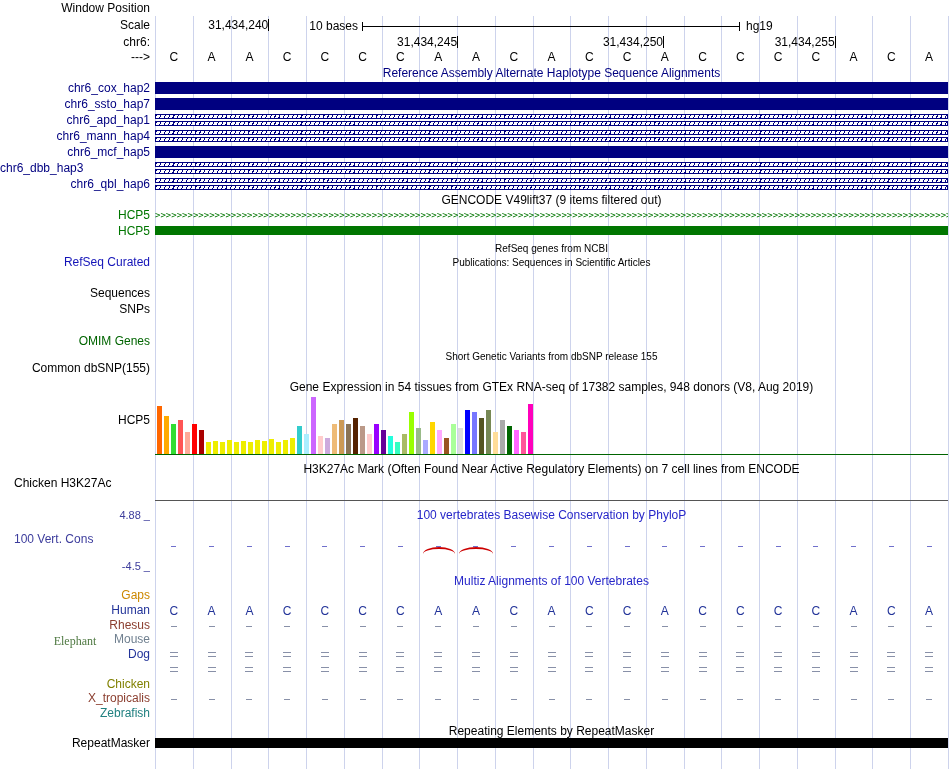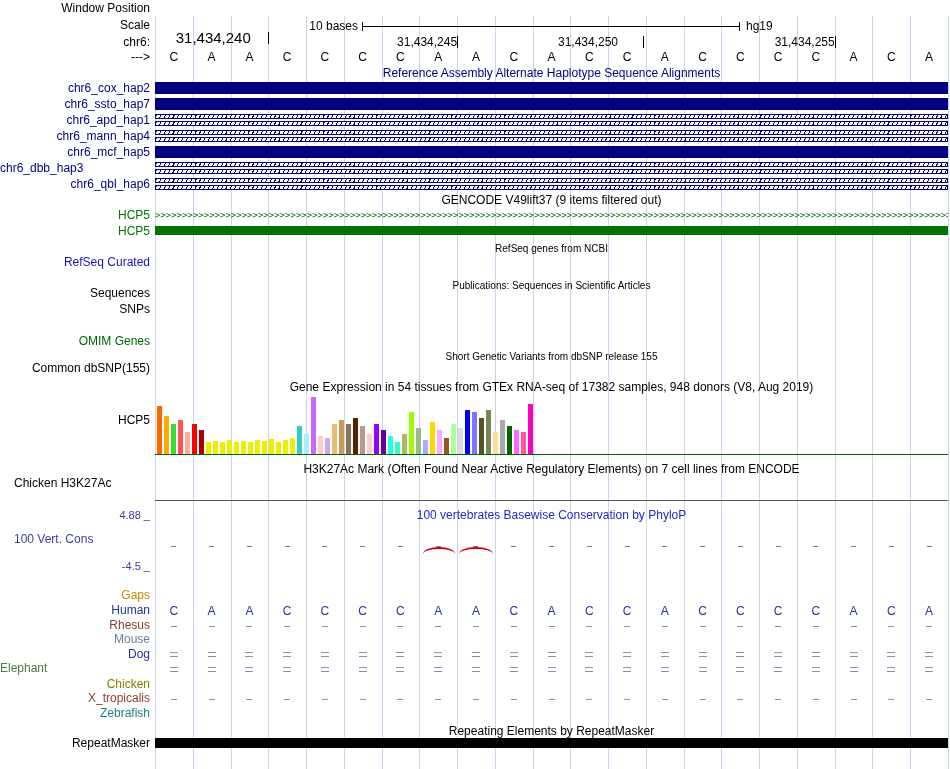--- a/index.html
+++ b/index.html
@@ -38,41 +38,42 @@
 
   <div class="ct navy" style="top:67px">Reference Assembly Alternate Haplotype Sequence Alignments</div>
 
   <div class="ct" style="top:194px">GENCODE V49lift37 (9 items filtered out)</div>
   <div class="lbl grn" style="top:209px">HCP5</div>
   <div class="lbl grn" style="top:225px">HCP5</div>
 
   <div class="ct s10" style="top:242px">RefSeq genes from NCBI</div>
   <div class="lbl rsq" style="top:256px">RefSeq Curated</div>
 
-  <div class="ct s10" style="top:279px">Publications: Sequences in Scientific Articles</div>
+  <div class="ct s10" style="top:256px">Publications: Sequences in Scientific Articles</div>
   <div class="lbl" style="top:287px">Sequences</div>
   <div class="lbl" style="top:303px">SNPs</div>
 
   <div class="lbl dgrn" style="top:335px">OMIM Genes</div>
 
   <div class="ct s10" style="top:350px">Short Genetic Variants from dbSNP release 155</div>
   <div class="lbl" style="top:362px">Common dbSNP(155)</div>
 
   <div class="ct" style="top:381px">Gene Expression in 54 tissues from GTEx RNA-seq of 17382 samples, 948 donors (V8, Aug 2019)</div>
   <div class="lbl" style="top:414px">HCP5</div>
 
   <div class="ct" style="top:463px">H3K27Ac Mark (Often Found Near Active Regulatory Elements) on 7 cell lines from ENCODE</div>
   <div class="lbl lblL" style="top:477px">Chicken H3K27Ac</div>
   <div style="position:absolute;left:155px;top:500px;width:793px;height:1px;background:#555;z-index:1"></div>
 
   <div class="ct blu" style="top:509px">100 vertebrates Basewise Conservation by PhyloP</div>
   <div class="lbl s11 slate" style="top:509px">4.88 _</div>
   <div class="lbl lblL slate" style="top:533px">100 Vert. Cons</div>
   <div class="lbl s11 slate" style="top:560px">-4.5 _</div>
 
+  <div class="ct blu" style="top:575px">Multiz Alignments of 100 Vertebrates</div>
 
   <div class="ct" style="top:725px">Repeating Elements by RepeatMasker</div>
   <div class="lbl" style="top:737px">RepeatMasker</div>
   <div style="position:absolute;left:155px;top:738px;width:793px;height:10px;background:#000;z-index:1"></div>
 
 <div style="position: absolute; left: 155px; top: 16px; width: 1px; height: 753px; background: rgb(205, 211, 236); z-index: 0;"></div>
     <div style="position: absolute; left: 192.76px; top: 16px; width: 1px; height: 753px; background: rgb(205, 211, 236); z-index: 0;"></div>
     <div style="position: absolute; left: 230.52px; top: 16px; width: 1px; height: 753px; background: rgb(205, 211, 236); z-index: 0;"></div>
     <div style="position: absolute; left: 268.29px; top: 16px; width: 1px; height: 753px; background: rgb(205, 211, 236); z-index: 0;"></div>
     <div style="position: absolute; left: 306.05px; top: 16px; width: 1px; height: 753px; background: rgb(205, 211, 236); z-index: 0;"></div>
@@ -86,23 +87,23 @@
     <div style="position: absolute; left: 608.14px; top: 16px; width: 1px; height: 753px; background: rgb(205, 211, 236); z-index: 0;"></div>
     <div style="position: absolute; left: 645.9px; top: 16px; width: 1px; height: 753px; background: rgb(205, 211, 236); z-index: 0;"></div>
     <div style="position: absolute; left: 683.67px; top: 16px; width: 1px; height: 753px; background: rgb(205, 211, 236); z-index: 0;"></div>
     <div style="position: absolute; left: 721.43px; top: 16px; width: 1px; height: 753px; background: rgb(205, 211, 236); z-index: 0;"></div>
     <div style="position: absolute; left: 759.19px; top: 16px; width: 1px; height: 753px; background: rgb(205, 211, 236); z-index: 0;"></div>
     <div style="position: absolute; left: 796.95px; top: 16px; width: 1px; height: 753px; background: rgb(205, 211, 236); z-index: 0;"></div>
     <div style="position: absolute; left: 834.71px; top: 16px; width: 1px; height: 753px; background: rgb(205, 211, 236); z-index: 0;"></div>
     <div style="position: absolute; left: 872.48px; top: 16px; width: 1px; height: 753px; background: rgb(205, 211, 236); z-index: 0;"></div>
     <div style="position: absolute; left: 910.24px; top: 16px; width: 1px; height: 753px; background: rgb(205, 211, 236); z-index: 0;"></div>
     <div style="position: absolute; left: 948px; top: 16px; width: 1px; height: 753px; background: rgb(205, 211, 236); z-index: 0;"></div>
-    <div style="position: absolute; left: 158.29px; top: 32px; width: 110px; height: 12px; border-right: 1px solid rgb(0, 0, 0); text-align: center; font-size: 15px; line-height: 12px; z-index: 3;">31,434,240</div>
+    <div style="position: absolute; left: 158.29px; top: 19px; width: 110px; height: 12px; border-right: 1px solid rgb(0, 0, 0); text-align: right; font-size: 12px; line-height: 12px; z-index: 3;">31,434,240</div>
     <div style="position: absolute; left: 347.1px; top: 36px; width: 110px; height: 12px; border-right: 1px solid rgb(0, 0, 0); text-align: right; font-size: 12px; line-height: 12px; z-index: 3;">31,434,245</div>
-    <div style="position: absolute; left: 533px; top: 36px; width: 110px; height: 12px; border-right: 1px solid rgb(0, 0, 0); text-align: center; font-size: 12px; line-height: 12px; z-index: 3;">31,434,250</div>
+    <div style="position: absolute; left: 553px; top: 36px; width: 110px; height: 12px; border-right: 1px solid rgb(0, 0, 0); text-align: right; font-size: 12px; line-height: 12px; z-index: 3;">31,434,250</div>
     <div style="position: absolute; left: 724.71px; top: 36px; width: 110px; height: 12px; border-right: 1px solid rgb(0, 0, 0); text-align: right; font-size: 12px; line-height: 12px; z-index: 3;">31,434,255</div>
     <div style="position: absolute; left: 155px; top: 50px; width: 37.76px; text-align: center; font-size: 12px; z-index: 2;">C</div>
     <div style="position: absolute; left: 192.76px; top: 50px; width: 37.76px; text-align: center; font-size: 12px; z-index: 2;">A</div>
     <div style="position: absolute; left: 230.52px; top: 50px; width: 37.76px; text-align: center; font-size: 12px; z-index: 2;">A</div>
     <div style="position: absolute; left: 268.29px; top: 50px; width: 37.76px; text-align: center; font-size: 12px; z-index: 2;">C</div>
     <div style="position: absolute; left: 306.05px; top: 50px; width: 37.76px; text-align: center; font-size: 12px; z-index: 2;">C</div>
     <div style="position: absolute; left: 343.81px; top: 50px; width: 37.76px; text-align: center; font-size: 12px; z-index: 2;">C</div>
     <div style="position: absolute; left: 381.57px; top: 50px; width: 37.76px; text-align: center; font-size: 12px; z-index: 2;">C</div>
     <div style="position: absolute; left: 419.33px; top: 50px; width: 37.76px; text-align: center; font-size: 12px; z-index: 2;">A</div>
     <div style="position: absolute; left: 457.1px; top: 50px; width: 37.76px; text-align: center; font-size: 12px; z-index: 2;">A</div>
@@ -277,21 +278,21 @@
     <div style="position: absolute; left: 585.26px; top: 652px; width: 8px; height: 5px; border-top: 1px solid rgb(136, 144, 168); border-bottom: 1px solid rgb(136, 144, 168); box-sizing: border-box; z-index: 2;"></div>
     <div style="position: absolute; left: 623.02px; top: 652px; width: 8px; height: 5px; border-top: 1px solid rgb(136, 144, 168); border-bottom: 1px solid rgb(136, 144, 168); box-sizing: border-box; z-index: 2;"></div>
     <div style="position: absolute; left: 660.79px; top: 652px; width: 8px; height: 5px; border-top: 1px solid rgb(136, 144, 168); border-bottom: 1px solid rgb(136, 144, 168); box-sizing: border-box; z-index: 2;"></div>
     <div style="position: absolute; left: 698.55px; top: 652px; width: 8px; height: 5px; border-top: 1px solid rgb(136, 144, 168); border-bottom: 1px solid rgb(136, 144, 168); box-sizing: border-box; z-index: 2;"></div>
     <div style="position: absolute; left: 736.31px; top: 652px; width: 8px; height: 5px; border-top: 1px solid rgb(136, 144, 168); border-bottom: 1px solid rgb(136, 144, 168); box-sizing: border-box; z-index: 2;"></div>
     <div style="position: absolute; left: 774.07px; top: 652px; width: 8px; height: 5px; border-top: 1px solid rgb(136, 144, 168); border-bottom: 1px solid rgb(136, 144, 168); box-sizing: border-box; z-index: 2;"></div>
     <div style="position: absolute; left: 811.83px; top: 652px; width: 8px; height: 5px; border-top: 1px solid rgb(136, 144, 168); border-bottom: 1px solid rgb(136, 144, 168); box-sizing: border-box; z-index: 2;"></div>
     <div style="position: absolute; left: 849.6px; top: 652px; width: 8px; height: 5px; border-top: 1px solid rgb(136, 144, 168); border-bottom: 1px solid rgb(136, 144, 168); box-sizing: border-box; z-index: 2;"></div>
     <div style="position: absolute; left: 887.36px; top: 652px; width: 8px; height: 5px; border-top: 1px solid rgb(136, 144, 168); border-bottom: 1px solid rgb(136, 144, 168); box-sizing: border-box; z-index: 2;"></div>
     <div style="position: absolute; left: 925.12px; top: 652px; width: 8px; height: 5px; border-top: 1px solid rgb(136, 144, 168); border-bottom: 1px solid rgb(136, 144, 168); box-sizing: border-box; z-index: 2;"></div>
-    <div style="position: absolute; left: 0px; top: 662px; width: 150px; text-align: left; font-size: 12px; line-height: 13px; color: rgb(79, 121, 66); white-space: nowrap; z-index: 3;">Elephant</div>
+    <div style="position: absolute; left: 0px; top: 635px; width: 150px; text-align: center; font-size: 12px; line-height: 13px; color: rgb(79, 121, 66); white-space: nowrap; z-index: 3; font-family: Liberation Serif, serif;">Elephant</div>
     <div style="position: absolute; left: 169.88px; top: 666.75px; width: 8px; height: 5px; border-top: 1px solid rgb(136, 144, 168); border-bottom: 1px solid rgb(136, 144, 168); box-sizing: border-box; z-index: 2;"></div>
     <div style="position: absolute; left: 207.64px; top: 666.75px; width: 8px; height: 5px; border-top: 1px solid rgb(136, 144, 168); border-bottom: 1px solid rgb(136, 144, 168); box-sizing: border-box; z-index: 2;"></div>
     <div style="position: absolute; left: 245.4px; top: 666.75px; width: 8px; height: 5px; border-top: 1px solid rgb(136, 144, 168); border-bottom: 1px solid rgb(136, 144, 168); box-sizing: border-box; z-index: 2;"></div>
     <div style="position: absolute; left: 283.17px; top: 666.75px; width: 8px; height: 5px; border-top: 1px solid rgb(136, 144, 168); border-bottom: 1px solid rgb(136, 144, 168); box-sizing: border-box; z-index: 2;"></div>
     <div style="position: absolute; left: 320.93px; top: 666.75px; width: 8px; height: 5px; border-top: 1px solid rgb(136, 144, 168); border-bottom: 1px solid rgb(136, 144, 168); box-sizing: border-box; z-index: 2;"></div>
     <div style="position: absolute; left: 358.69px; top: 666.75px; width: 8px; height: 5px; border-top: 1px solid rgb(136, 144, 168); border-bottom: 1px solid rgb(136, 144, 168); box-sizing: border-box; z-index: 2;"></div>
     <div style="position: absolute; left: 396.45px; top: 666.75px; width: 8px; height: 5px; border-top: 1px solid rgb(136, 144, 168); border-bottom: 1px solid rgb(136, 144, 168); box-sizing: border-box; z-index: 2;"></div>
     <div style="position: absolute; left: 434.21px; top: 666.75px; width: 8px; height: 5px; border-top: 1px solid rgb(136, 144, 168); border-bottom: 1px solid rgb(136, 144, 168); box-sizing: border-box; z-index: 2;"></div>
     <div style="position: absolute; left: 471.98px; top: 666.75px; width: 8px; height: 5px; border-top: 1px solid rgb(136, 144, 168); border-bottom: 1px solid rgb(136, 144, 168); box-sizing: border-box; z-index: 2;"></div>
     <div style="position: absolute; left: 509.74px; top: 666.75px; width: 8px; height: 5px; border-top: 1px solid rgb(136, 144, 168); border-bottom: 1px solid rgb(136, 144, 168); box-sizing: border-box; z-index: 2;"></div>

